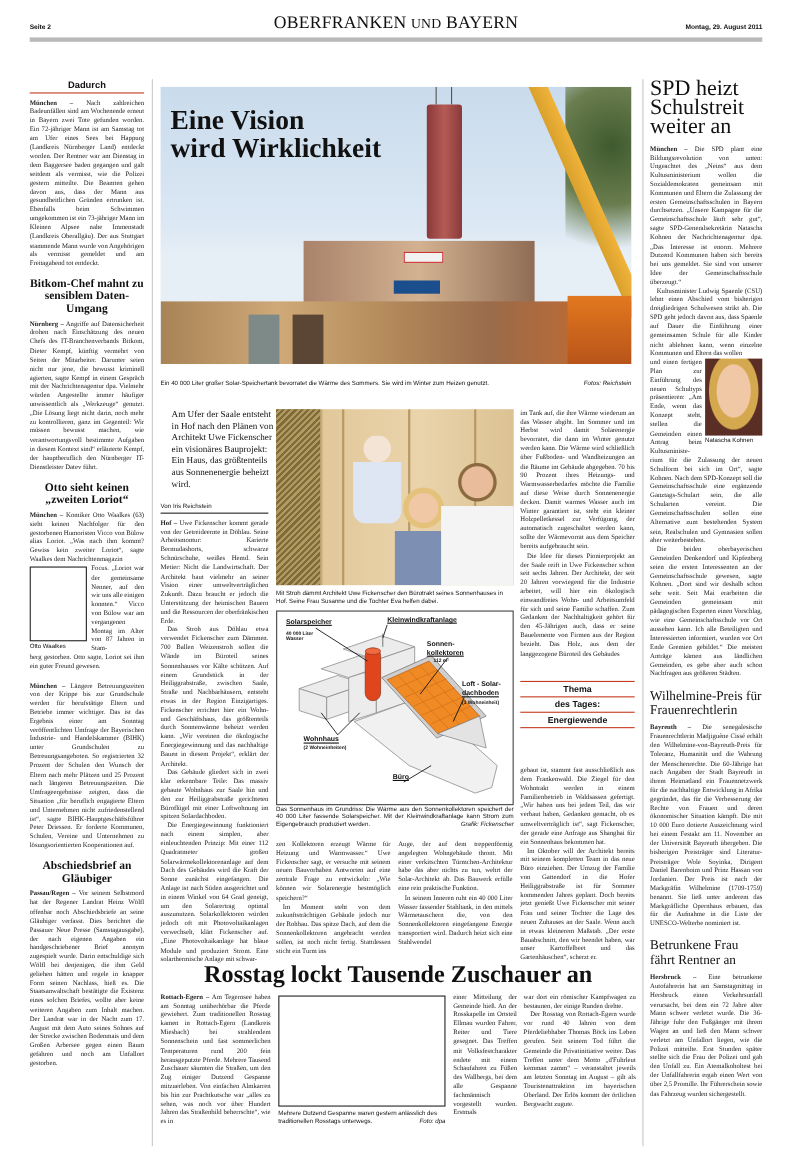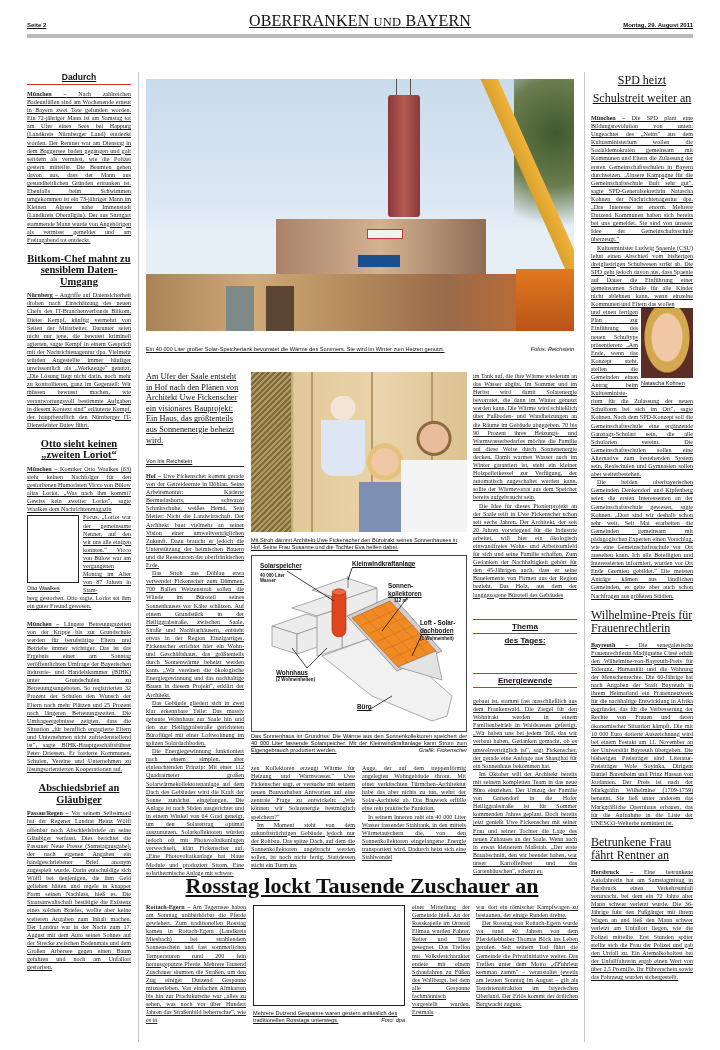--- a/index.html
+++ b/index.html
@@ -1,18 +1,18 @@
 <!DOCTYPE html>
 <html><head>
 <meta charset="utf-8">
 <style>
   * { box-sizing: border-box; margin: 0; padding: 0; }
   html, body { width: 720px; height: 1050px; background: #fff; overflow: hidden; }
   body { position: relative; font-family: "Liberation Serif", serif; color: #111; }
-  .abs { position: absolute; text-decoration: underline; }
+  .abs { position: absolute; }
   .sans { font-family: "Liberation Sans", sans-serif; }
   .body-text { font-size: 6.1px; line-height: 8.1px; text-align: justify; hyphens: auto; color: #222; }
   .body-text p { text-indent: 0; }
   .body-text p + p { text-indent: 6px; }
   .body-text b { font-weight: bold; }
   .head2 { font-weight: bold; text-align: center; font-size: 10.5px; line-height: 11.5px; color: #111; }
 
   
   #page-label { left: 27px; top: 22px; font-size: 6px; font-weight: bold; }
   #section-title { left: 0; width: 720px; top: 12px; text-align: center; font-size: 16px; letter-spacing: 0.2px; }
@@ -42,21 +42,21 @@
   .sign1 { position:absolute; left: 221px; top: 150px; width: 36px; height: 10px; background:#f2f2f2; border:1px solid #c33; }
   .sign2 { position:absolute; left: 212px; top: 176px; width: 42px; height: 12px; background:#1a4e8c; }
   .orange-truck { position:absolute; left: 370px; top: 190px; width: 58px; height: 62px; background: linear-gradient(180deg,#e2781e,#b8541a); }
   .door1 { position:absolute; left: 80px; top: 207px; width: 28px; height: 45px; background:#7d8a88; }
   .door2 { position:absolute; left: 120px; top: 207px; width: 28px; height: 45px; background:#5b4636; }
 
   #hero-caption { left: 146px; top: 346px; width: 428px; font-size: 5.6px; }
   #hero-caption .credit { position: absolute; right: 0; top: 0; font-style: italic; }
 
   
-  #lead { left: 146px; top: 372px; width: 98px; font-size: 8.3px; line-height: 10.6px; }
+  #lead { left: 156px; top: 372px; width: 98px; font-size: 8.3px; line-height: 10.6px; }
   #byline { left: 146px; top: 458px; width: 98px; font-size: 5.6px; border-bottom: 1px solid #222; padding-bottom: 2px; }
   #main-col1 { left: 146px; top: 472px; width: 98px; }
   #main-col2 { left: 251px; top: 764px; width: 104px; }
   #main-col3 { left: 362px; top: 764px; width: 104px; }
   #main-col4 { left: 473px; top: 372px; width: 104px; }
   #main-col4b { left: 473px; top: 697px; width: 104px; }
 
   #family-photo { left: 251px; top: 372px; width: 216px; height: 160px; overflow: hidden; background: linear-gradient(90deg,#8e7b45 0%,#a5905a 18%,#e2c89a 20%,#ead4ab 60%,#dcc293 100%); }
   .fp-straw { position:absolute; left:0; top:0; width: 40px; height:160px; background: repeating-linear-gradient(135deg,#7e6a3a 0 2px,#b09a60 2px 4px); }
   .fp-post { position:absolute; top:0; width: 2px; height:160px; background:#b89868; }
@@ -67,25 +67,25 @@
 
   #diagram { left: 251px; top: 555px; width: 216px; height: 177px; border: 1px solid #444; background: #fff; }
   #diagram svg { position:absolute; left:0; top:0; }
   .dlabel { position:absolute; font-family: "Liberation Sans", sans-serif; font-weight: bold; font-size: 6.3px; text-decoration: underline; color:#111; }
   .dsub { position:absolute; font-family: "Liberation Sans", sans-serif; font-weight: bold; font-size: 4.5px; color:#111; }
   #diagram-caption { left: 251px; top: 733px; width: 216px; font-size: 5.6px; line-height: 7px; text-align: justify; }
   #diagram-caption .credit { float: right; font-style: italic; }
 
   #thema-box { left: 473px; top: 619px; width: 104px; text-align: center; font-family: "Liberation Sans", sans-serif; font-weight: bold; font-size: 8px; }
   .thema-row { border-top: 1.5px solid #c63a1e; padding: 2px 0; }
-  .thema-row:last-child { border-bottom: 1.5px solid #c63a1e; margin-top: 26px; }
+  .thema-row:last-child { border-bottom: 1.5px solid #c63a1e; }
 
   
   #col-right { left: 591px; top: 72px; width: 102px; }
-  .head-right { text-align: center; font-size: 12px; line-height: 17.5px; margin-bottom: 7px; }
+  .head-right { font-size: 20px; line-height: 17.5px; margin-bottom: 7px; }
   .head-right2 { text-align: left; font-size: 12px; line-height: 13px; margin-bottom: 6px; }
   #kohnen-wrap { display: flex; gap: 3px; }
   #kohnen-photo { width: 52px; height: 70px; background: radial-gradient(ellipse at 50% 42%, #f1c8a6 0 15px, #d4a84e 16px 22px, #5a2e24 23px); }
 
   
   #ross-title { left: 146px; top: 873px; width: 432px; text-align: center; font-size: 22px; font-weight: bold; }
   #ross-col1 { left: 146px; top: 903px; width: 100px; }
   #ross-photo { left: 253px; top: 905px; width: 152px; height: 101px; border: 1.5px solid #222; background:#fff; }
   #ross-caption { left: 253px; top: 1010px; width: 152px; font-size: 5.6px; line-height: 7px; }
   #ross-caption .credit { float: right; font-style: italic; }
@@ -165,20 +165,22 @@
   <div class="tank-rope2"></div>
   <div class="tank"></div>
   <div class="building-upper"></div>
   <div class="sign1"></div>
   <div class="sign2"></div>
   <div class="building"></div>
   <div class="door1"></div>
   <div class="door2"></div>
   <div class="orange-truck"></div>
   <div class="abs" id="hero-title">
+    <div>Eine Vision</div>
+    <div>wird Wirklichkeit</div>
   </div>
 </div>
 <div class="abs sans" id="hero-caption">
   <span>Ein 40 000 Liter großer Solar-Speichertank bevorratet die Wärme des Sommers. Sie wird im Winter zum Heizen genutzt.</span>
   <span class="credit">Fotos: Reichstein</span>
 </div>
 
 <div class="abs" id="lead">Am Ufer der Saale entsteht in Hof nach den Plänen von Architekt Uwe Fickenscher ein visionäres Bauprojekt: Ein Haus, das größtenteils aus Sonnenenergie beheizt wird.</div>
 <div class="abs sans" id="byline">Von Iris Reichstein</div>
 <div class="abs body-text" id="main-col1">

